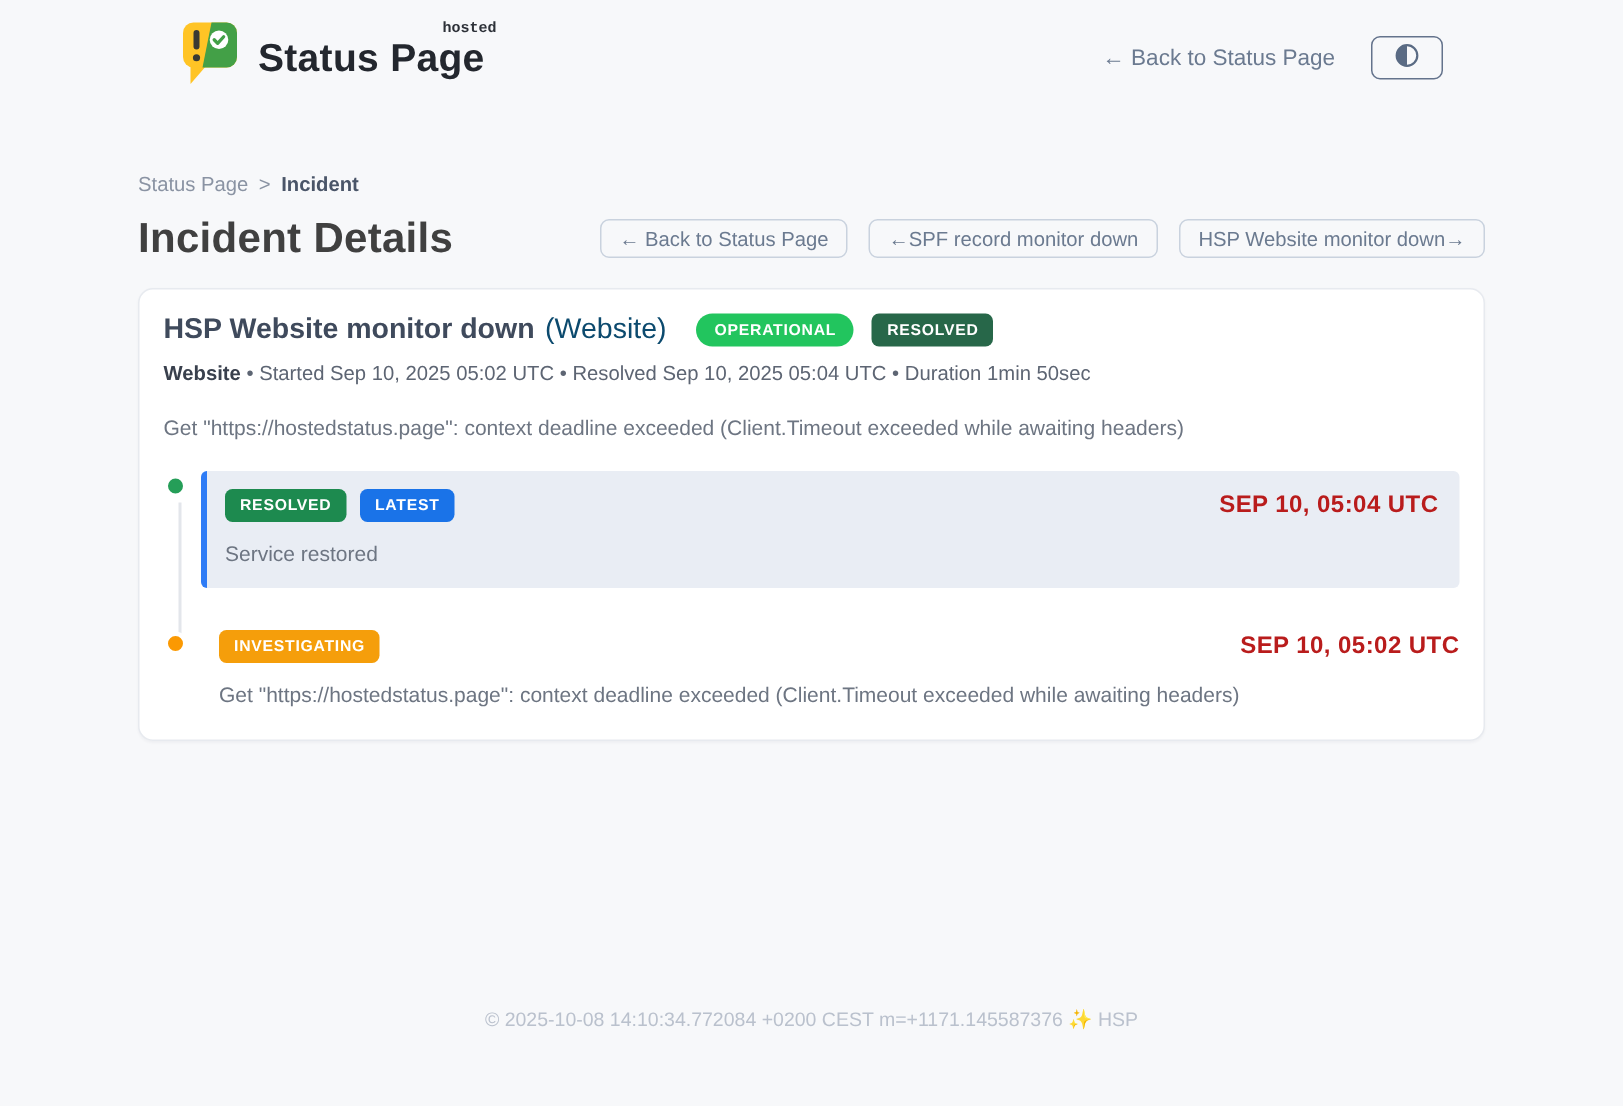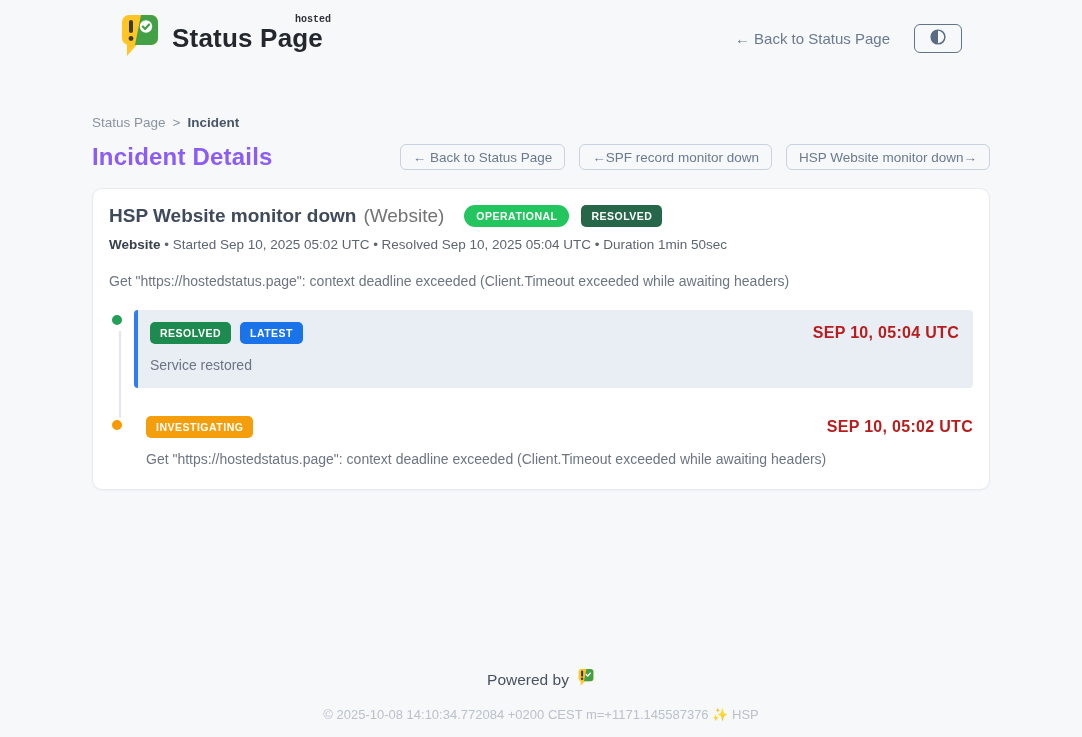--- a/index.html
+++ b/index.html
@@ -28,37 +28,37 @@
     cursor: pointer;
   }
 
   
   .main { width: 898px; margin: 53px auto 0; }
   .breadcrumb { font-size: 13.5px; color: #8a93a3; }
   .breadcrumb .sep { margin: 0 7px; }
   .breadcrumb .current { color: #4a5568; font-weight: 700; margin-top: 36px; }
 
   .title-row { display: flex; justify-content: space-between; align-items: center; margin-top: 13px; }
-  .page-title { font-size: 24px; font-weight: 700; color: #8b5cf6; letter-spacing: 0.2px; }
+  .page-title { font-size: 28px; font-weight: 700; color: #404040; letter-spacing: 0.2px; }
   .nav-buttons { display: flex; gap: 14px; }
   .nav-btn {
     border: 1px solid #c9d2de; border-radius: 6px; background: transparent;
     color: #6b7a90; font-size: 13.5px; font-family: inherit;
     padding: 5px 12px; height: 26px; display: flex; align-items: center; cursor: pointer;
   }
 
   
   .card {
     margin-top: 17px; background: #ffffff; border: 1px solid #e7eaef;
     border-radius: 10px; padding: 16px 16px 22px 16px;
     box-shadow: 0 1px 2px rgba(20,30,50,0.04);
   }
   .card-title-row { display: flex; align-items: center; }
   .incident-title { font-size: 19px; font-weight: 700; color: #3f4a5c; }
-  .incident-component { font-size: 19px; color: #737373; margin-left: 7px; font-weight: 400; }
+  .incident-component { font-size: 19px; color: #0c4a6e; margin-left: 7px; font-weight: 400; }
   .badge { color: #fff; font-weight: 700; font-size: 10.5px; letter-spacing: 0.5px; padding: 5px 10px; border-radius: 5px; display: inline-block; }
   .badge-operational { background: #22c55e; border-radius: 999px; padding: 5px 12px; margin-left: 20px; }
   .badge-resolved-hdr { background: #276749; margin-left: 12px; }
   .meta-line { margin-top: 10px; font-size: 13.5px; color: #5d6573; }
   .meta-line b { color: #39404d; }
   .description { margin-top: 21px; font-size: 14px; color: #6d7582; }
 
   
   .timeline { margin-top: 22px; position: relative; }
   .tl-line { position: absolute; left: 10px; top: 20px; width: 2px; height: 88px; background: #e3e6eb; }
@@ -173,29 +173,16 @@
             </div>
             <span class="tl-timestamp">SEP 10, 05:02 UTC</span>
           </div>
           <div class="tl-msg">Get "https://hostedstatus.page": context deadline exceeded (Client.Timeout exceeded while awaiting headers)</div>
         </div>
       </div>
     </div>
   </div>
 
   <div class="footer">
-    <div class="powered">
-      <span>Powered by</span>
-      <span>
-        <svg width="18" height="19" viewBox="0 0 44 46">
-          <polygon points="9,28 9,43 22,28" fill="#ffc425"></polygon>
-          <path d="M11 2 H33 A7 7 0 0 1 40 9 V25 A7 7 0 0 1 33 32 H11 A7 7 0 0 1 4 25 V9 A7 7 0 0 1 11 2 Z" fill="#ffc425"></path>
-          <path d="M23 2 H33 A7 7 0 0 1 40 9 V25 A7 7 0 0 1 33 32 H17 Z" fill="#43a047"></path>
-          <rect x="10" y="6" width="5" height="15" rx="2.5" fill="#3a3a33"></rect>
-          <circle cx="12.5" cy="26" r="3" fill="#3a3a33"></circle>
-          <path d="M22.5 15.5 l3.6 3.8 l6.5 -7" stroke="#ffffff" stroke-width="3.4" fill="none" stroke-linecap="round" stroke-linejoin="round"></path>
-        </svg>
-      </span>
-    </div>
     <div class="copyright">© 2025-10-08 14:10:34.772084 +0200 CEST m=+1171.145587376 ✨ HSP</div>
   </div>
 
 </div>
 
 </body></html>

